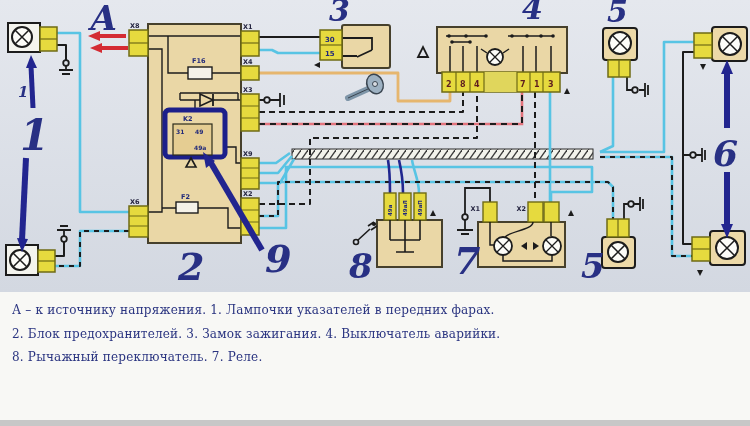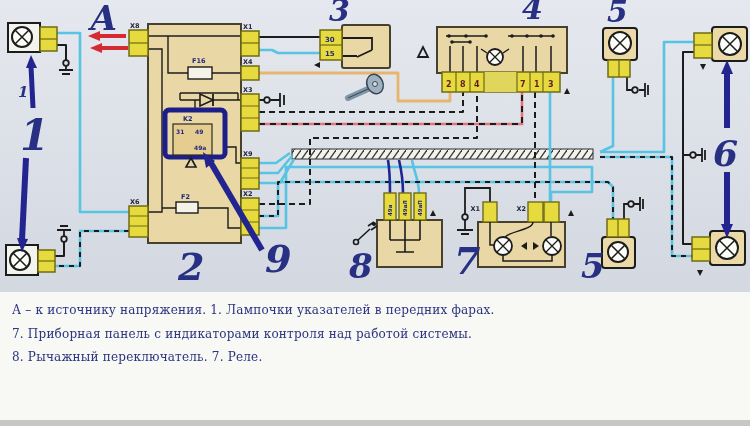--- a/index.html
+++ b/index.html
@@ -374,18 +374,18 @@
       <text x="713" y="166" class="num" font-size="36">6</text>
       <text x="454" y="274" class="num" font-size="38">7</text>
       <text x="349" y="278" class="num" font-size="34">8</text>
       <text x="265" y="272" class="num" font-size="38">9</text>
     </g>
   </svg>
   </div>
 
   <div class="legend">
     <p>А – к источнику напряжения. 1. Лампочки указателей в передних фарах.</p>
-    <p>7. Приборная панель с индикаторами контроля над работой системы.</p>
+    <p>2. Блок предохранителей. 3. Замок зажигания. 4. Выключатель аварийки.</p>
     <p>8. Рычажный переключатель. 7. Реле.</p>
   </div>
 
   <div class="bottom-strip"></div>
 </div>
 
 </body></html>

